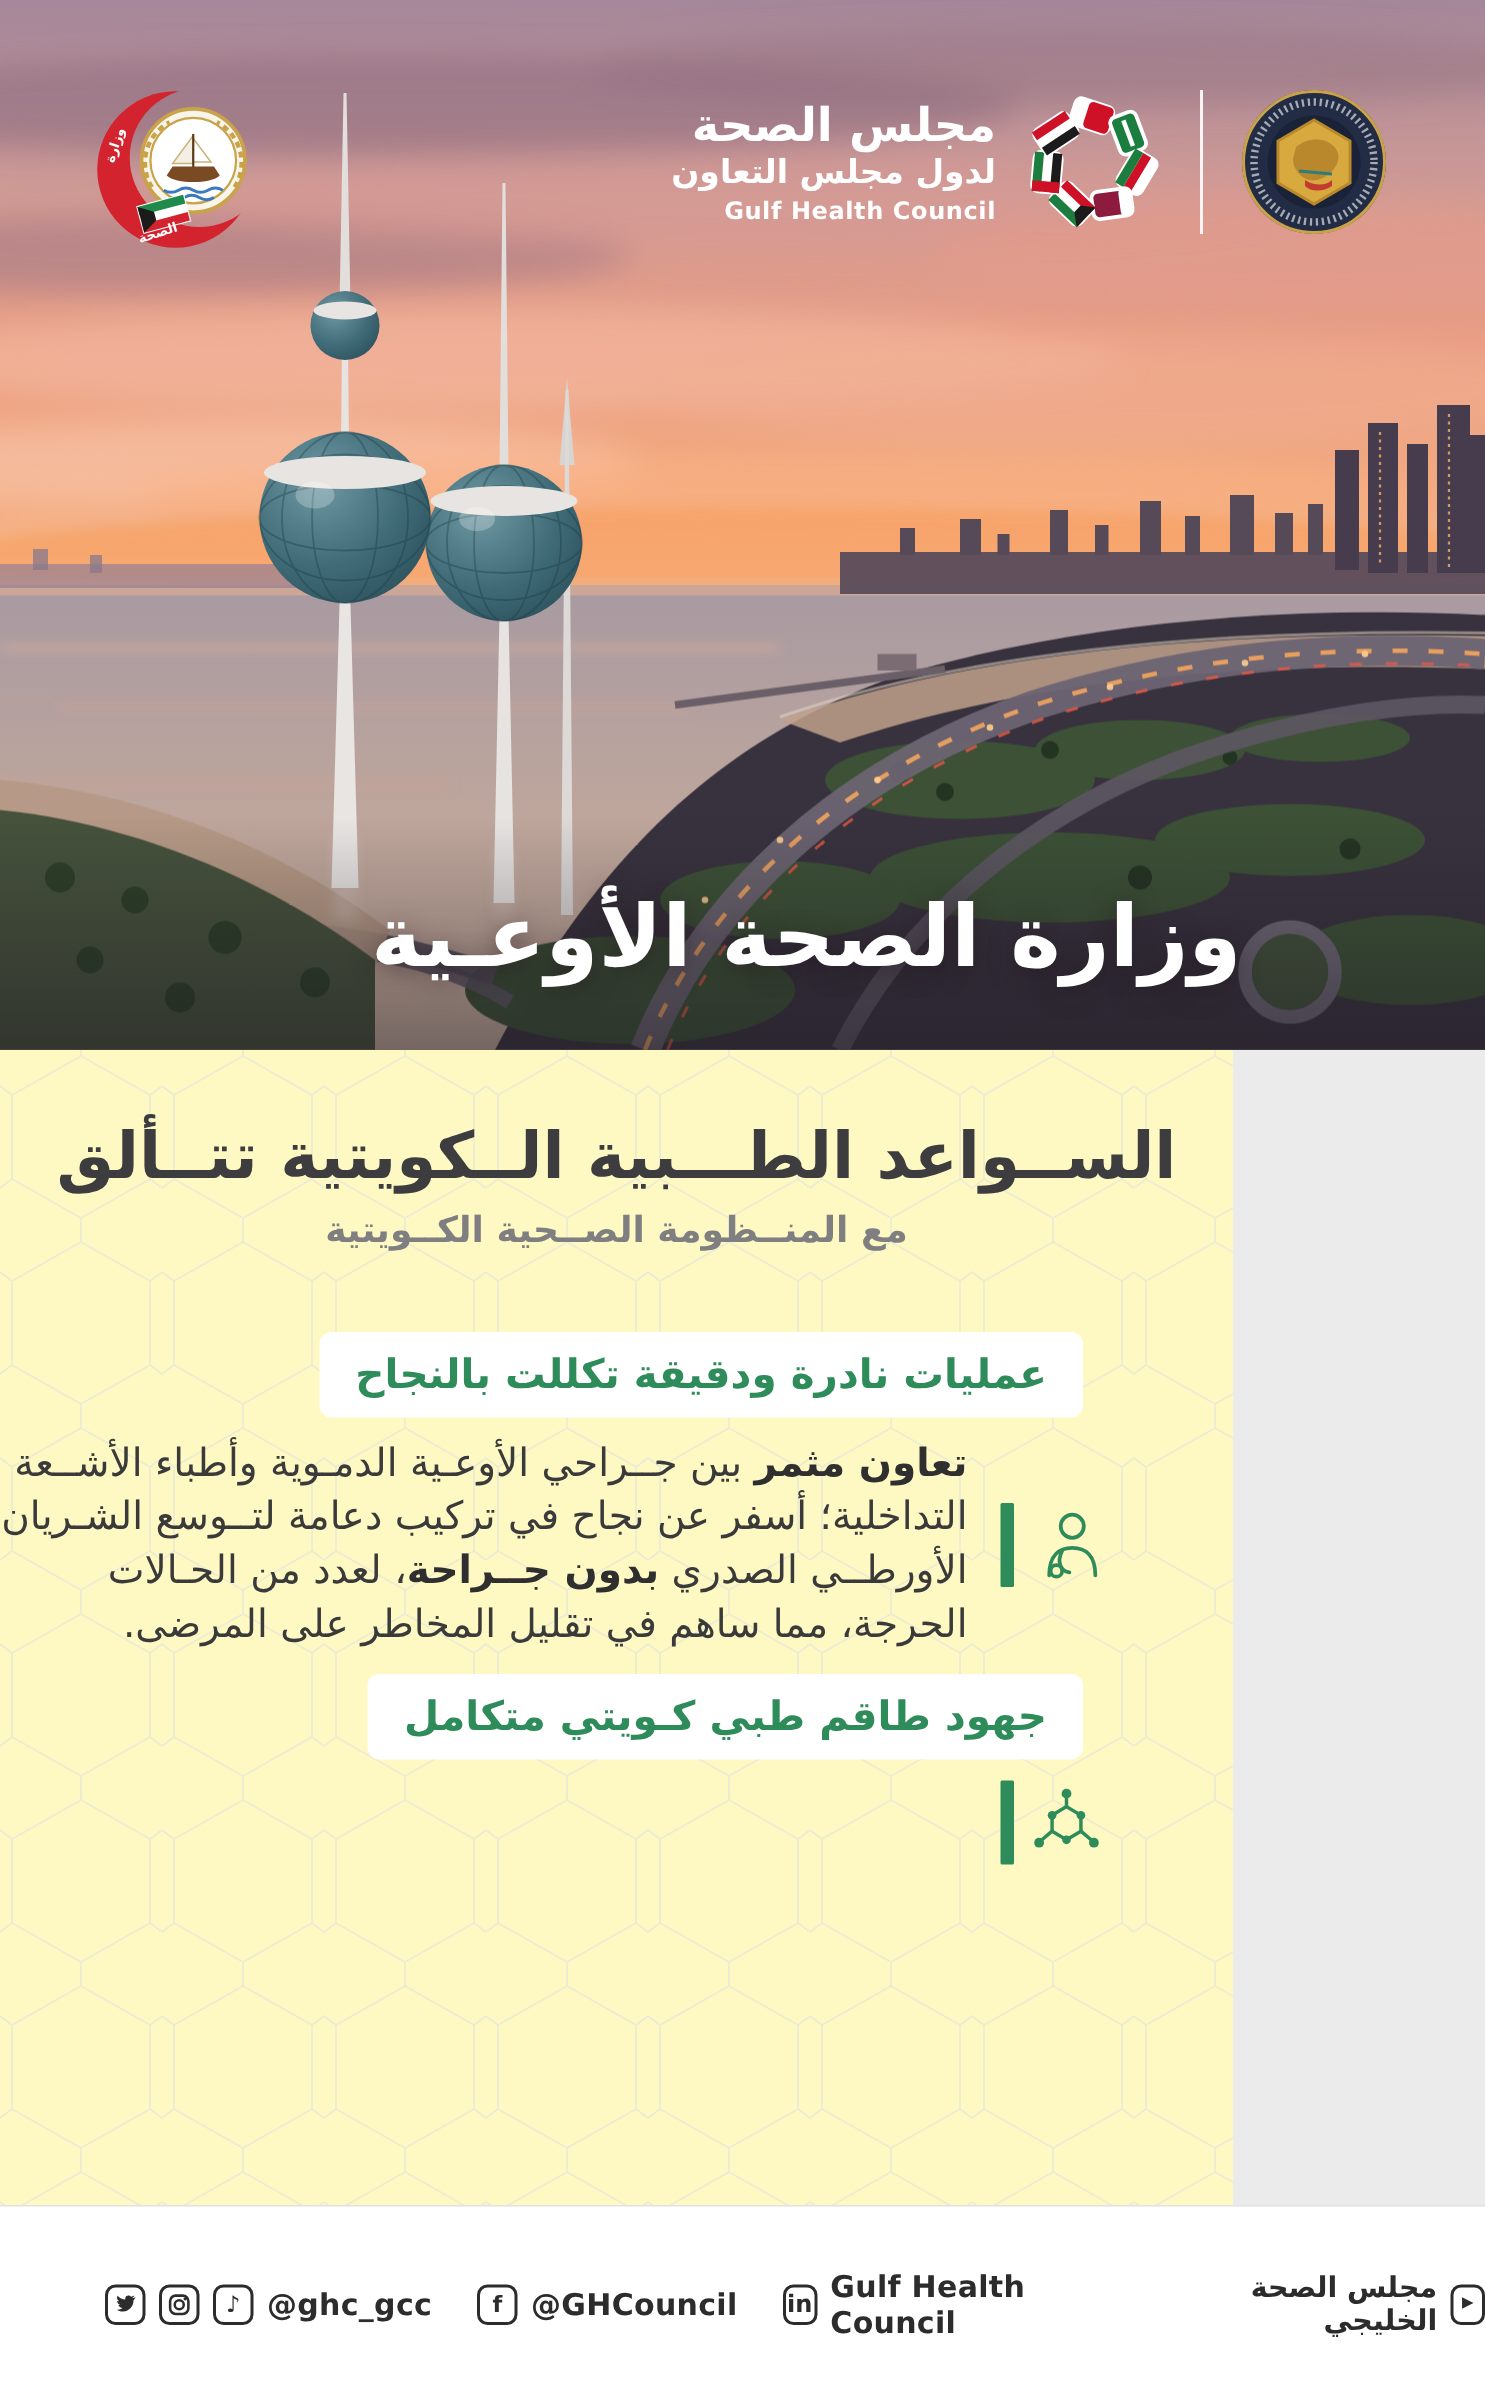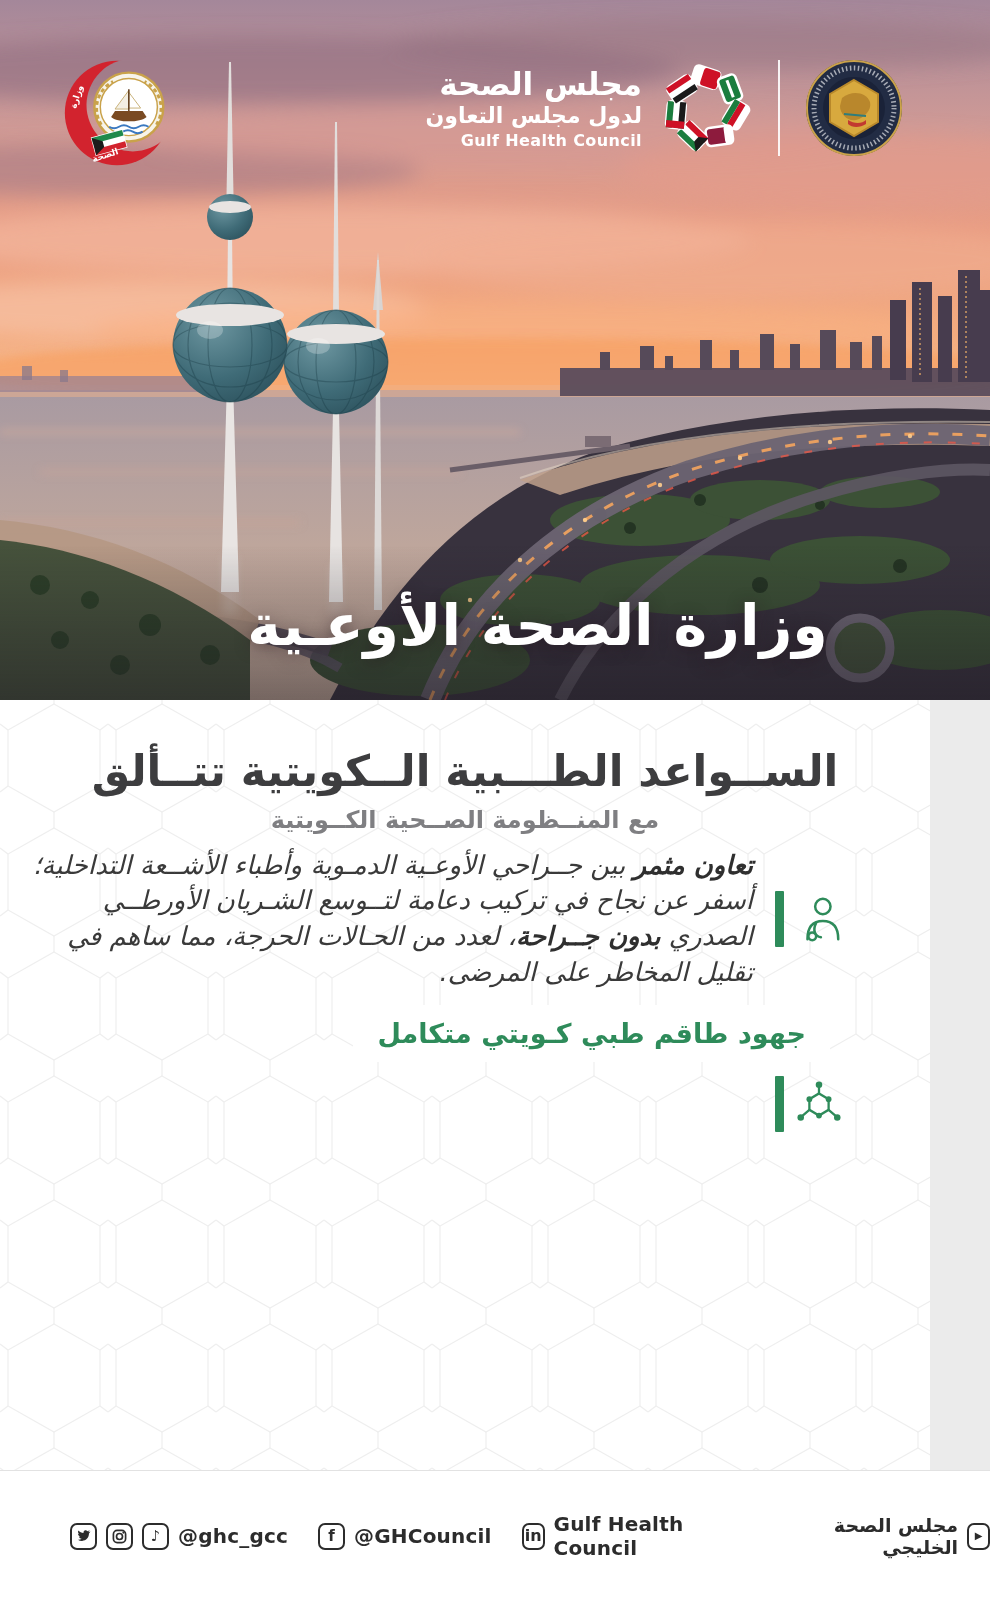--- a/index.html
+++ b/index.html
@@ -5,41 +5,41 @@
   html,body{margin:0;padding:0;background:#888;}
   .page{position:relative;width:990px;height:1600px;margin:0 auto;background:#ebebeb;
         font-family:"DejaVu Sans",sans-serif;overflow:hidden;}
   
   .hero{position:relative;width:990px;height:700px;overflow:hidden;}
   .hero-svg{position:absolute;inset:0;display:block;}
   .hero-title{position:absolute;left:140px;right:55px;bottom:42px;color:#ffffff;
       font-size:57px;font-weight:700;text-align:center;direction:rtl;
       text-shadow:0 3px 16px rgba(35,20,28,.5);}
   .logo-moh{position:absolute;top:48px;left:54px;}
-  .logo-ghc{position:absolute;top:58px;right:86px;display:flex;align-items:center;gap:16px;color:#fff;}
+  .logo-ghc{position:absolute;top:58px;right:64px;display:flex;align-items:center;gap:16px;color:#fff;}
   .ghc-text{text-align:right;line-height:1.1;direction:rtl;}
   .ghc-l1{font-size:31px;font-weight:700;}
   .ghc-l2{font-size:22px;font-weight:600;margin-top:3px;}
   .ghc-l3{font-size:16px;font-weight:700;letter-spacing:.4px;margin-top:4px;direction:ltr;}
   .ghc-divider{width:2px;height:96px;background:rgba(255,255,255,.9);margin:0 8px;}
   
-  .bodyarea{position:relative;width:930px;height:770px;background:#ffffff;overflow:hidden;}
+  .bodyarea{position:relative;width:822px;height:770px;background:#fef9c3;overflow:hidden;}
   .pattern-svg{position:absolute;inset:0;}
   .body-inner{position:relative;z-index:1;padding-top:46px;direction:rtl;}
   .intro-title{font-size:43px;font-weight:700;color:#3d3d3f;text-align:center;line-height:1.2;}
   .intro-sub{font-size:24px;color:#7f7f82;text-align:center;margin-top:8px;font-weight:600;}
   .section-header-wrap{display:flex;padding-right:100px;margin-top:0;}
   .mt-lg{margin-top:54px;}
   .mt-sm{margin-top:14px;margin-left:18px;}
   .section-header{background:#ffffff;border-radius:8px;padding:13px 24px;color:#2e8b5a;
       font-size:27px;font-weight:700;}
   .content-row{display:flex;gap:22px;margin-top:14px;padding-right:86px;align-items:center;}
   .icon-block{display:flex;align-items:center;gap:10px;flex:0 0 auto;}
   .green-bar{width:9px;height:56px;background:#2e8b5a;border-radius:1px;}
-  .para{width:724px;font-size:26px;line-height:1.38;color:#3a3a3a;text-align:right;font-style:italic;}
+  .para{width:724px;font-size:26px;line-height:1.38;color:#3a3a3a;text-align:right;}
   .para b{font-weight:700;color:#2f2f2f;}
   .tagline{font-size:46px;font-weight:700;color:#3a3a3c;text-align:center;margin-top:34px;}
   
   .footer{height:130px;background:#ffffff;display:flex;align-items:center;
       padding-left:70px;gap:30px;border-top:1px solid #e2e2e2;direction:ltr;}
   .sgroup{display:flex;align-items:center;gap:9px;font-weight:700;color:#2c2c2c;font-size:20px;}
   .sgroup .handle{letter-spacing:.2px;}
   .ibox{width:27px;height:27px;border:2.5px solid #2c2c2c;border-radius:7px;display:flex;
       align-items:center;justify-content:center;font-size:15px;font-weight:700;color:#2c2c2c;
       box-sizing:border-box;line-height:1;}
@@ -342,20 +342,23 @@
           </g>
         </pattern>
       </defs>
       <rect width="990" height="770" fill="url(#poly)" opacity="0.55"></rect>
     </svg>
 
     <div class="body-inner">
       <div class="intro-title">الســواعد الطـــبية الــكويتية تتــألق</div>
       <div class="intro-sub">مع المنــظومة الصــحية الكــويتية</div>
 
+      <div class="section-header-wrap mt-lg">
+        <div class="section-header">عمليات نادرة ودقيقة تكللت بالنجاح</div>
+      </div>
       <div class="content-row">
         <div class="icon-block">
           <svg width="50" height="50" viewBox="0 0 52 52">
             <g fill="none" stroke="#2e8b5a" stroke-width="2.6" stroke-linecap="round">
               <circle cx="30" cy="13" r="8"></circle>
               <path d="M 14,47 C 14,33 21,28 30,28 C 39,28 46,33 46,47"></path>
               <path d="M 23,30 C 19,38 22,44 28,45"></path>
               <circle cx="19" cy="44" r="4"></circle>
             </g>
           </svg>

